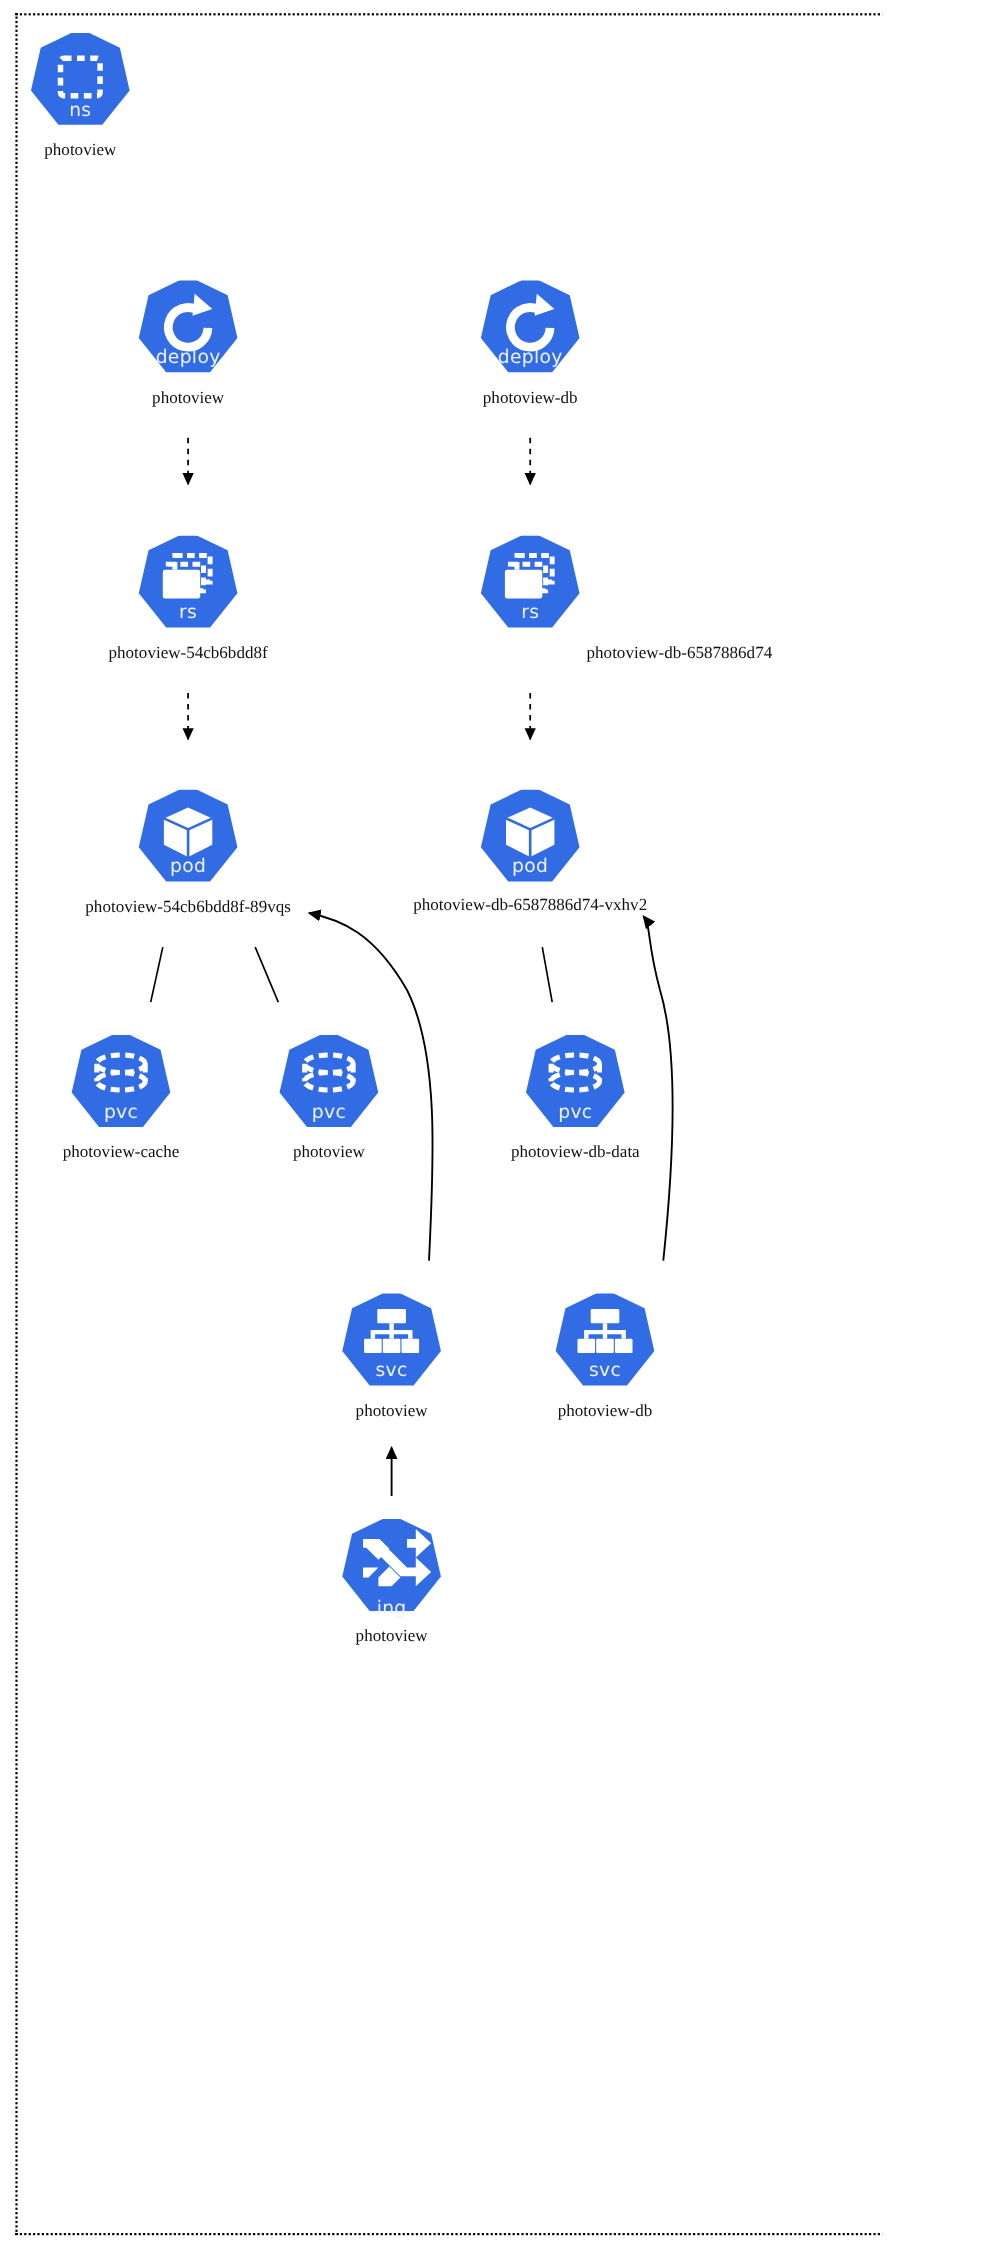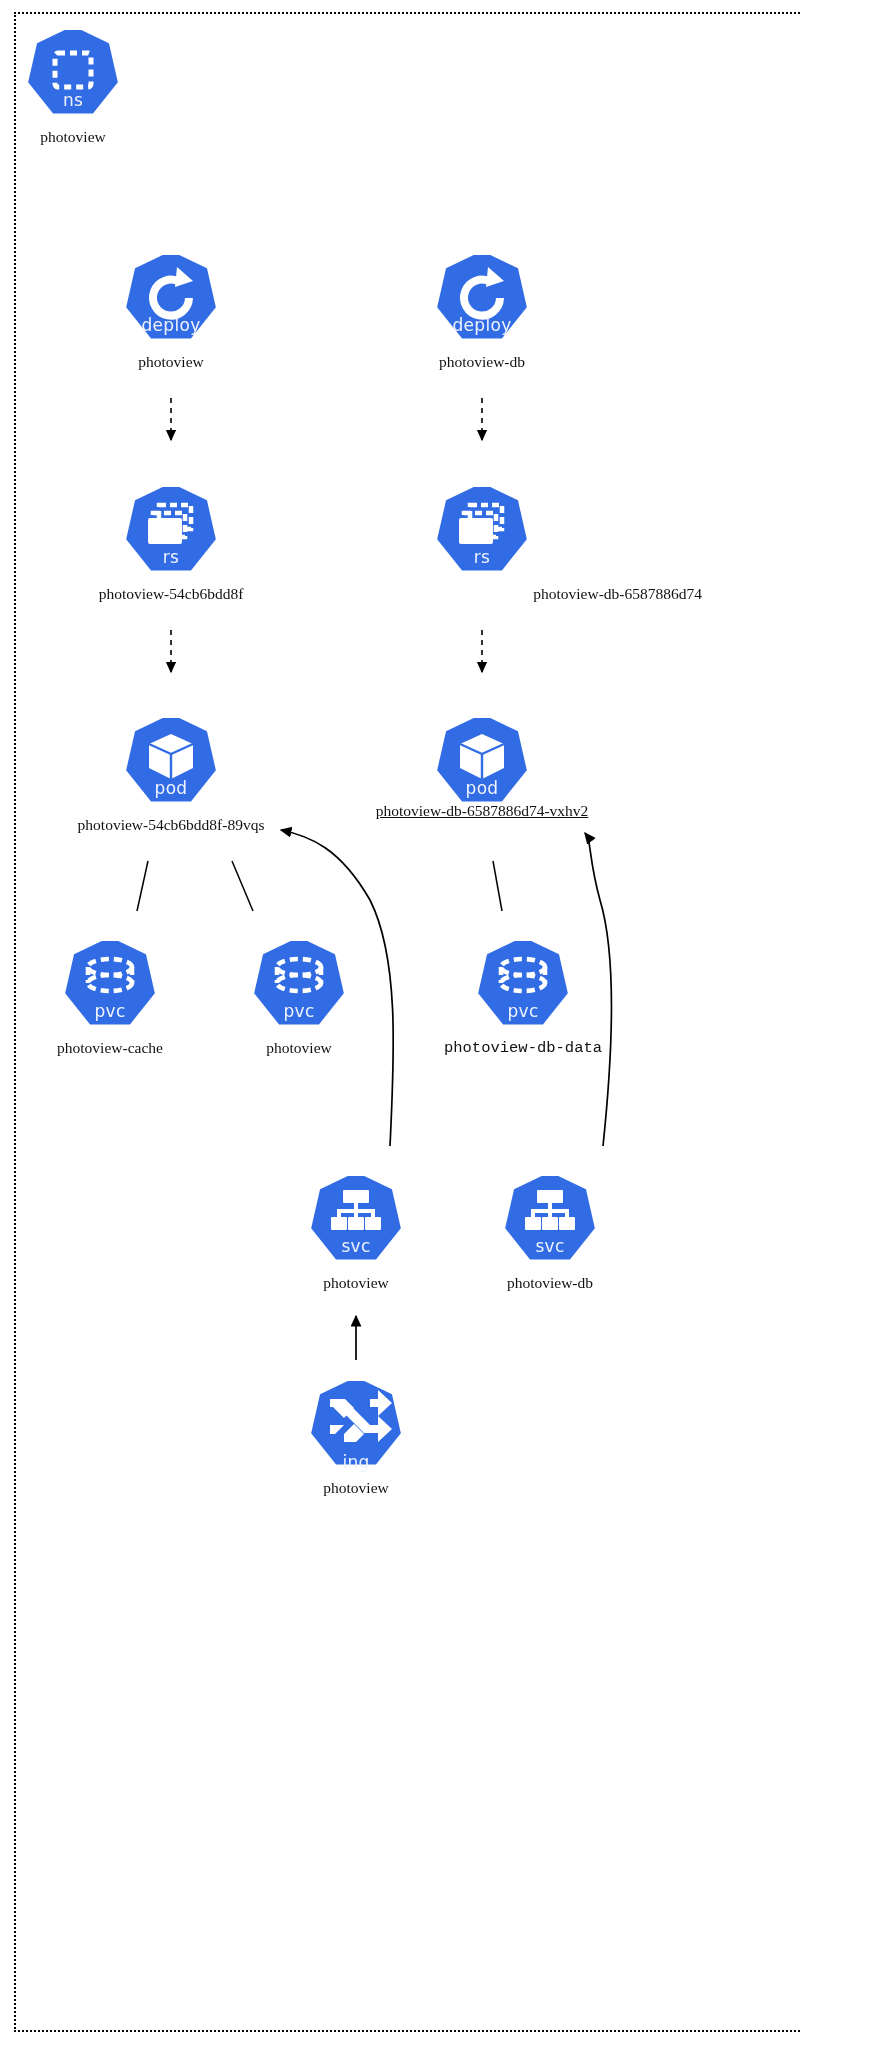--- a/index.html
+++ b/index.html
@@ -129,21 +129,21 @@
       <div class="node" style="left: 482px; top: 718px;">
         <div class="hept">
           <svg viewBox="0 0 96 96" xmlns="http://www.w3.org/2000/svg">
             <path d="M48.00,-4.00 L83.96,13.32 L92.85,52.24 L67.96,83.44 L28.04,83.44 L3.15,52.24 L12.04,13.32 Z" fill="#326ce5"></path>
             <path d="M48,16 L70,26 L70,50 L48,61 L26,50 L26,26 Z" fill="#fff"></path>
       <path d="M26,26 L48,36 L70,26" fill="none" stroke="#326ce5" stroke-width="2.4"></path>
       <path d="M48,36 L48,61" fill="none" stroke="#326ce5" stroke-width="2.4"></path>
           </svg>
           <div class="kind" style="top: 60px;">pod</div>
         </div>
-        <div class="caption" style="top: 84px; text-decoration: underline;">photoview-db-6587886d74-vxhv2</div>
+        <div class="caption" style="top: 96px;">photoview-db-6587886d74-vxhv2</div>
       </div>
       <div class="node" style="left: 110px; top: 941px;">
         <div class="hept">
           <svg viewBox="0 0 96 96" xmlns="http://www.w3.org/2000/svg">
             <path d="M48.00,-4.00 L83.96,13.32 L92.85,52.24 L67.96,83.44 L28.04,83.44 L3.15,52.24 L12.04,13.32 Z" fill="#326ce5"></path>
             <g fill="none" stroke="#fff" stroke-width="4.6" stroke-dasharray="8,5">
         <ellipse cx="48" cy="26" rx="22" ry="8"></ellipse>
         <ellipse cx="48" cy="42" rx="22" ry="8"></ellipse>
         <path d="M26,26 L26,42"></path>
               <path d="M70,26 L70,42"></path>
@@ -174,21 +174,21 @@
             <path d="M48.00,-4.00 L83.96,13.32 L92.85,52.24 L67.96,83.44 L28.04,83.44 L3.15,52.24 L12.04,13.32 Z" fill="#326ce5"></path>
             <g fill="none" stroke="#fff" stroke-width="4.6" stroke-dasharray="8,5">
         <ellipse cx="48" cy="26" rx="22" ry="8"></ellipse>
         <ellipse cx="48" cy="42" rx="22" ry="8"></ellipse>
         <path d="M26,26 L26,42"></path>
               <path d="M70,26 L70,42"></path>
       </g>
           </svg>
           <div class="kind" style="top: 60px;">pvc</div>
         </div>
-        <div class="caption" style="top: 98px; font-family: Liberation Mono, monospace;">photoview-db-data</div>
+        <div class="caption" style="top: 98px;">photoview-db-data</div>
       </div>
       <div class="node" style="left: 356px; top: 1176px;">
         <div class="hept">
           <svg viewBox="0 0 96 96" xmlns="http://www.w3.org/2000/svg">
             <path d="M48.00,-4.00 L83.96,13.32 L92.85,52.24 L67.96,83.44 L28.04,83.44 L3.15,52.24 L12.04,13.32 Z" fill="#326ce5"></path>
             <g fill="#fff">
         <rect x="35" y="14" width="26" height="13" rx="1"></rect>
         <rect x="23" y="41" width="16" height="13" rx="1"></rect>
         <rect x="40" y="41" width="16" height="13" rx="1"></rect>
         <rect x="57" y="41" width="16" height="13" rx="1"></rect>

